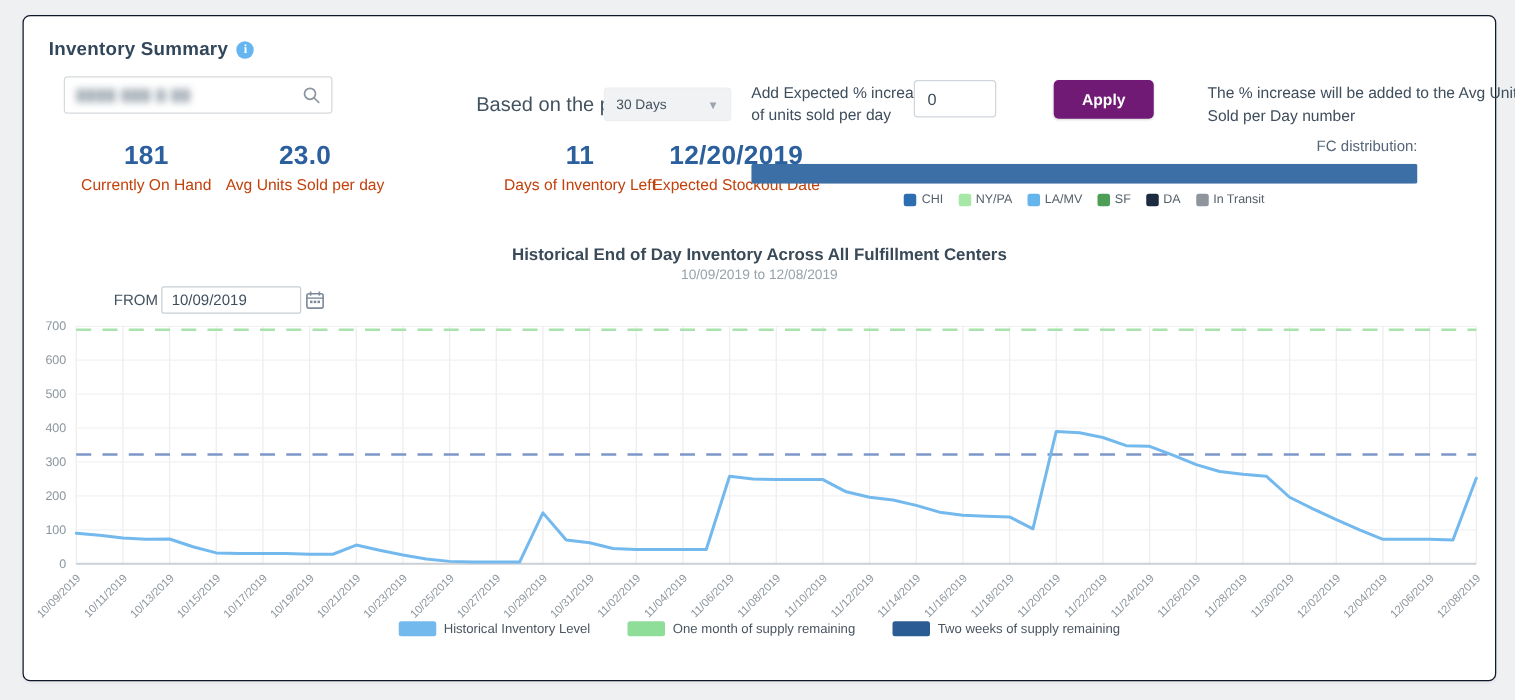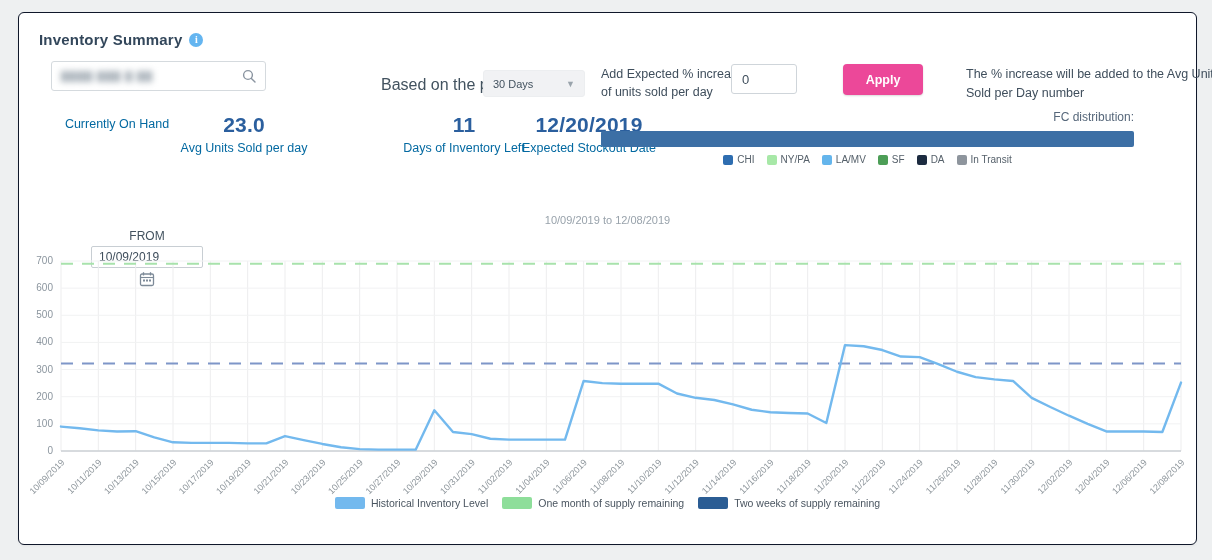--- a/index.html
+++ b/index.html
@@ -18,52 +18,52 @@
   .redacted { filter:blur(3px); color:#a9b2ba; font-size:10px; letter-spacing:1px; flex:1; overflow:hidden; white-space:nowrap; }
   .lbl { font-size:16px; color:#42525f; }
   .basedon { position:absolute; left:362px; top:63px; }
   .dropdown { position:absolute; left:464px; top:57px; width:102px; height:27px; background:#f1f2f4; border:1px solid #eceef0;
               border-radius:3px; display:flex; align-items:center; justify-content:space-between; padding:0 9px;
               font-size:11px; color:#43525f; cursor:pointer; }
   .caret { color:#9aa4ac; font-size:9px; }
   .inc-label { position:absolute; left:582px; top:52px; font-size:12.5px; color:#3f4e5c; line-height:1.45; }
   .inc-input { position:absolute; left:712px; top:51px; width:66px; height:30px; border:1px solid #cfd5da;
                border-radius:3px; padding:0 10px; font-size:13px; color:#3f4e5c; font-family:"Liberation Sans",sans-serif; }
-  .apply-btn { position:absolute; left:824px; top:51px; width:80px; height:31px; background:#ec4899; color:#fff;
+  .apply-btn { position:absolute; left:824px; top:51px; width:80px; height:31px; background:#701a75; color:#fff;
                border:none; border-radius:4px; font-weight:bold; font-size:12.5px; cursor:pointer;
                font-family:"Liberation Sans",sans-serif; box-shadow:0 1px 2px rgba(0,0,0,.15); }
   .note { position:absolute; left:947px; top:52px; width:272px; font-size:12.5px; color:#3f4e5c; line-height:1.5; }
 
   
   .stat { position:absolute; top:100px; text-align:center; }
   .stat-val { font-size:21px; font-weight:bold; color:#2b5f9e; letter-spacing:.2px; }
-  .stat-lbl { font-size:12.5px; color:#0369a1; margin-top:4px; }
+  .stat-lbl { font-size:12.5px; color:#c2410c; margin-top:4px; }
   .s1 { left:18px;  width:160px; }
   .s2 { left:143px; width:164px; }
   .s3 { left:375px; width:140px; }
   .s4 { left:495px; width:150px; }
 
   
   .fc { position:absolute; left:582px; top:97px; width:533px; }
   .fc-lbl { font-size:12px; color:#56677a;text-align:right; }
   .fc-bar { margin-top:7px; height:16px; width:100%; display:flex; border-radius:2px; overflow:hidden; background:#e8ebee; }
   .fc-legend { margin-top:7px; display:flex; justify-content:center; gap:12px; }
   .fc-li { display:flex; align-items:center; gap:4px; font-size:10px; color:#55606a; }
   .sw10 { width:10px; height:10px; border-radius:2px; display:inline-block; }
 
   
   .chart-title { position:absolute; left:0; top:183px; width:100%; text-align:center; font-size:13.5px; font-weight:bold; color:#3a4a58; }
   .chart-sub   { position:absolute; left:0; top:201px; width:100%; text-align:center; font-size:11px; color:#98a2ab; }
-  .from-row { position:absolute; left:72px; top:216px; display:flex; align-items:center; gap:3px;flex-direction:column; }
+  .from-row { position:absolute; left:72px; top:216px; display:flex; align-items:center; gap:3px; }
   .from-lbl { font-size:12px; color:#42525f; }
   .from-input { width:112px; height:22px; border:1px solid #c8ced3; border-radius:2px; padding:0 7px; font-size:12px;
                 color:#3f4e5c; font-family:"Liberation Sans",sans-serif; }
 
   .chart-wrap { position:absolute; left:2px; top:236px; width:1174px; height:248px; }
-  .chart-legend { position:absolute; left:0; top:484px; width:100%; display:flex; justify-content:center; gap:14px; align-items:flex-start; }
+  .chart-legend { position:absolute; left:0; top:484px; width:100%; display:flex; justify-content:center; gap:30px; align-items:flex-start; }
   .cl-item { display:flex; align-items:center; gap:6px; font-size:10.5px; color:#4a5560; }
   .sw30 { width:30px; height:12px; border-radius:2px; display:inline-block; }
 </style>
 </head>
 <body>
 
 <div class="card">
 
   <div class="hdr">
     <span class="hdr-title">Inventory Summary</span>
@@ -90,20 +90,21 @@
     <div>of units sold per day</div>
   </div>
 
   <input class="inc-input" type="text" value="0" style="">
 
   <button class="apply-btn">Apply</button>
 
   <div class="note">The % increase will be added to the Avg Units Sold per Day number</div>
 
   <div class="stat s1">
+    <div class="stat-val">181</div>
     <div class="stat-lbl">Currently On Hand</div>
   </div>
   <div class="stat s2">
     <div class="stat-val">23.0</div>
     <div class="stat-lbl">Avg Units Sold per day</div>
   </div>
   <div class="stat s3">
     <div class="stat-val">11</div>
     <div class="stat-lbl">Days of Inventory Left</div>
   </div>
@@ -138,20 +139,21 @@
           <span class="sw10" style="background: rgb(28, 43, 64);"></span>
           <span>DA</span>
         </span>
       <span class="fc-li">
           <span class="sw10" style="background: rgb(142, 149, 157);"></span>
           <span>In Transit</span>
         </span>
     </div>
   </div>
 
+  <div class="chart-title">Historical End of Day Inventory Across All Fulfillment Centers</div>
   <div class="chart-sub">10/09/2019 to 12/08/2019</div>
 
   <div class="from-row">
     <span class="from-lbl">FROM</span>
     <input class="from-input" type="text" value="10/09/2019" style="">
     <svg width="16" height="16" viewBox="0 0 16 16">
       <rect x="1.5" y="3" width="13" height="11.5" rx="1.5" fill="none" stroke="#7d8a98" stroke-width="1.3"></rect>
       <line x1="4.5" y1="1.2" x2="4.5" y2="4.5" stroke="#7d8a98" stroke-width="1.3"></line>
       <line x1="11.5" y1="1.2" x2="11.5" y2="4.5" stroke="#7d8a98" stroke-width="1.3"></line>
       <line x1="1.5" y1="6.5" x2="14.5" y2="6.5" stroke="#7d8a98" stroke-width="1.1"></line>

